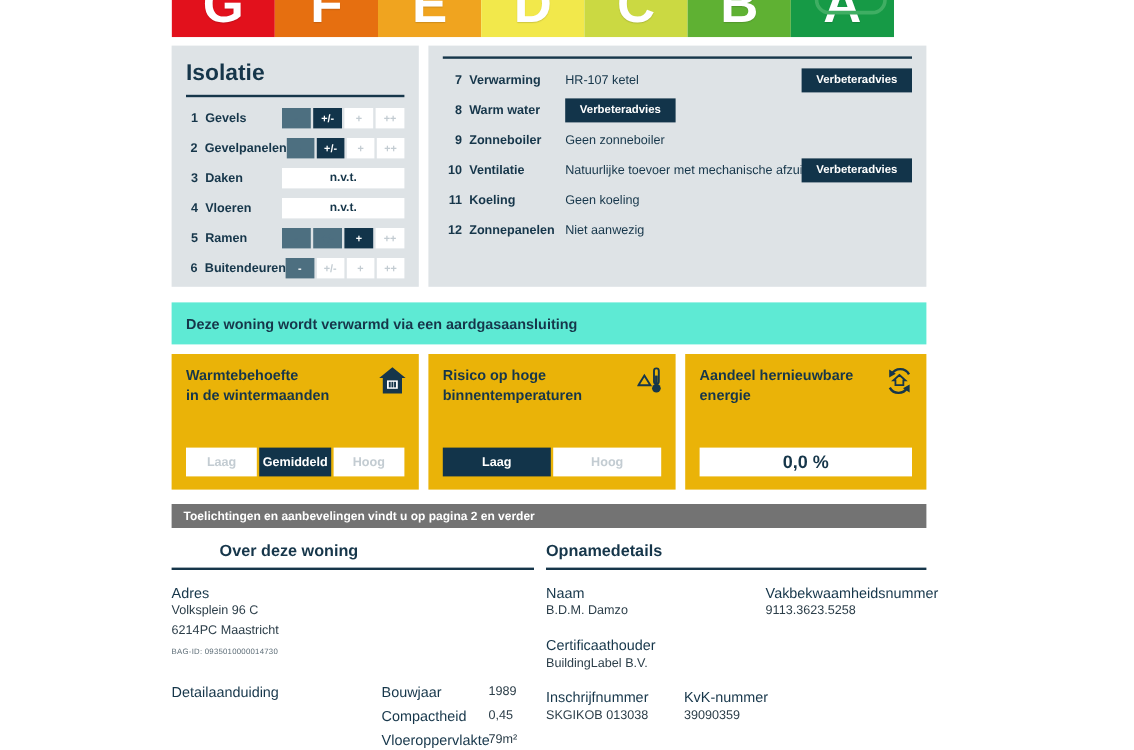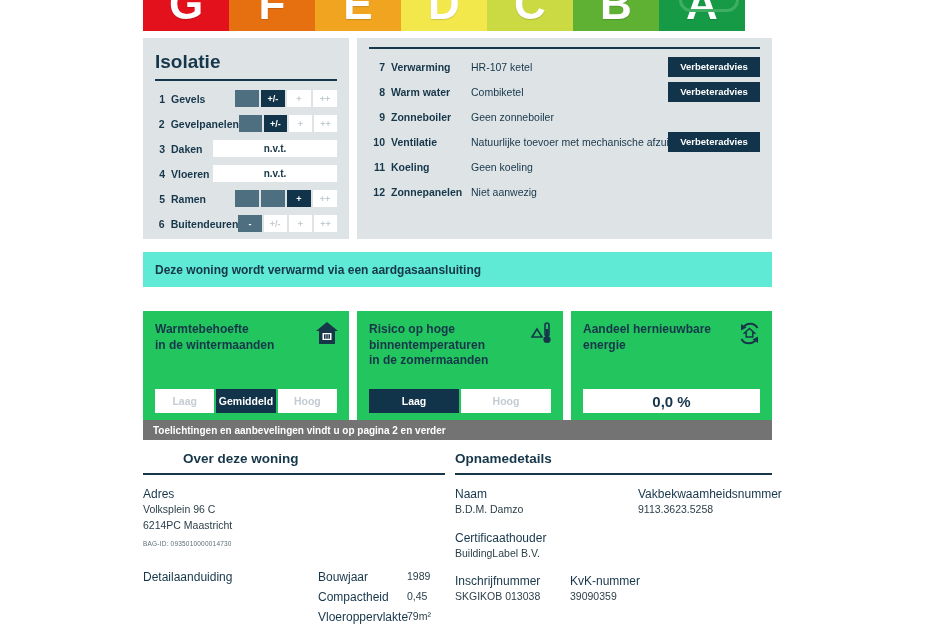--- a/index.html
+++ b/index.html
@@ -25,38 +25,38 @@
   .iso-row { display:flex; align-items:center; height:25px; }
   .iso-num { width:10px; text-align:right; font-size:10.5px; font-weight:bold; }
   .iso-lbl { flex:1; margin-left:6px; font-size:10.5px; font-weight:bold; }
   .scale { display:flex; width:102px; height:17px; gap:2px; }
   .sg { flex:1; display:flex; align-items:center; justify-content:center;
         font-size:9px; font-weight:bold; }
   .sg.filled { background:#4d6f80; color:#4d6f80; }
   .sg.selected { background:#12344a; color:#fff; }
   .sg.selected-light { background:#4d6f80; color:#fff; }
   .sg.empty { background:#fff; color:#c3ccd2; }
-  .nvt { width:124px; height:17px; background:#fff; color:#16364a; font-weight:bold;
+  .nvt { width:102px; height:17px; background:#fff; color:#16364a; font-weight:bold;
          font-size:10px; display:flex; align-items:center; justify-content:center; }
 
   .ins-row { display:flex; align-items:center; height:25px; }
   .ins-num { width:16px; text-align:right; font-size:10.5px; font-weight:bold; }
   .ins-lbl { width:80px; margin-left:6px; font-size:10.5px; font-weight:bold; }
   .ins-desc { flex:1; font-size:10.5px; color:#16364a; white-space:nowrap; overflow:hidden; }
   .advice-btn { width:92px; height:20px; background:#12344a; color:#fff; border:none;
                 font-family:"Liberation Sans",sans-serif; font-size:9.5px; font-weight:bold;
                 display:flex; align-items:center; justify-content:center; cursor:pointer; }
 
   
   .hbanner { position:absolute; left:143px; top:252px; width:629px; height:35px; background:#5eead4;
              display:flex; align-items:center; padding-left:12px;
              font-size:12px; font-weight:bold; color:#16364a; }
 
   
-  .ibox { position:absolute; top:295px; height:113px; background:#22c55e; padding:11px 12px;margin-top:16px; }
+  .ibox { position:absolute; top:295px; height:113px; background:#eab308; padding:11px 12px; }
   #ibox-0 { left:143px; width:206px; }
   #ibox-1 { left:357px; width:206px; }
   #ibox-2 { left:571px; width:201px; }
   .ibox-title { font-size:12px; font-weight:bold; line-height:1.3; color:#16364a; padding-right:30px; }
   .ibox-icon { position:absolute; top:10px; right:10px; }
   .ibox-control { position:absolute; left:12px; right:12px; bottom:11px; height:24px; display:flex; gap:2px; }
   .bc-opt { flex:1; display:flex; align-items:center; justify-content:center;
             background:#fff; color:#c3ccd2; font-size:10.5px; font-weight:bold; }
   .bc-opt.sel { background:#12344a; color:#fff; }
   .ibox-value { position:absolute; left:12px; right:12px; bottom:11px; height:24px; background:#fff;
@@ -167,21 +167,20 @@
     <div id="installaties-rows">
         <div class="ins-row">
           <span class="ins-num">7</span>
           <span class="ins-lbl">Verwarming</span>
           <span class="ins-desc">HR-107 ketel</span>
           <button class="advice-btn">Verbeteradvies</button>
         </div>
         <div class="ins-row">
           <span class="ins-num">8</span>
           <span class="ins-lbl">Warm water</span>
-          <span class="ins-desc">Combiketel</span>
           <button class="advice-btn">Verbeteradvies</button>
         </div>
         <div class="ins-row">
           <span class="ins-num">9</span>
           <span class="ins-lbl">Zonneboiler</span>
           <span class="ins-desc">Geen zonneboiler</span>
         </div>
         <div class="ins-row">
           <span class="ins-num">10</span>
           <span class="ins-lbl">Ventilatie</span>
@@ -223,21 +222,20 @@
         <span class="bc-opt">Laag</span>
         <span class="bc-opt sel">Gemiddeld</span>
         <span class="bc-opt">Hoog</span>
       </div>
   </div>
 
   <div class="ibox" id="ibox-1">
     <div class="ibox-title">
       <div>Risico op hoge</div>
       <div>binnentemperaturen</div>
-      <div>in de zomermaanden</div>
     </div>
     <span class="ibox-icon">
       <svg width="22" height="24" viewBox="0 0 22 24">
         <polygon points="6,8 1,16 11,16" fill="none" stroke="#16364a" stroke-width="1.6"></polygon>
         <rect x="14" y="2" width="4" height="13" rx="2" fill="none" stroke="#16364a" stroke-width="1.6"></rect>
         <circle cx="16" cy="18.5" r="3.6" fill="#16364a"></circle>
         <rect x="14.9" y="8" width="2.2" height="10" fill="#16364a"></rect>
       </svg>
     </span>
     <div class="ibox-control">

